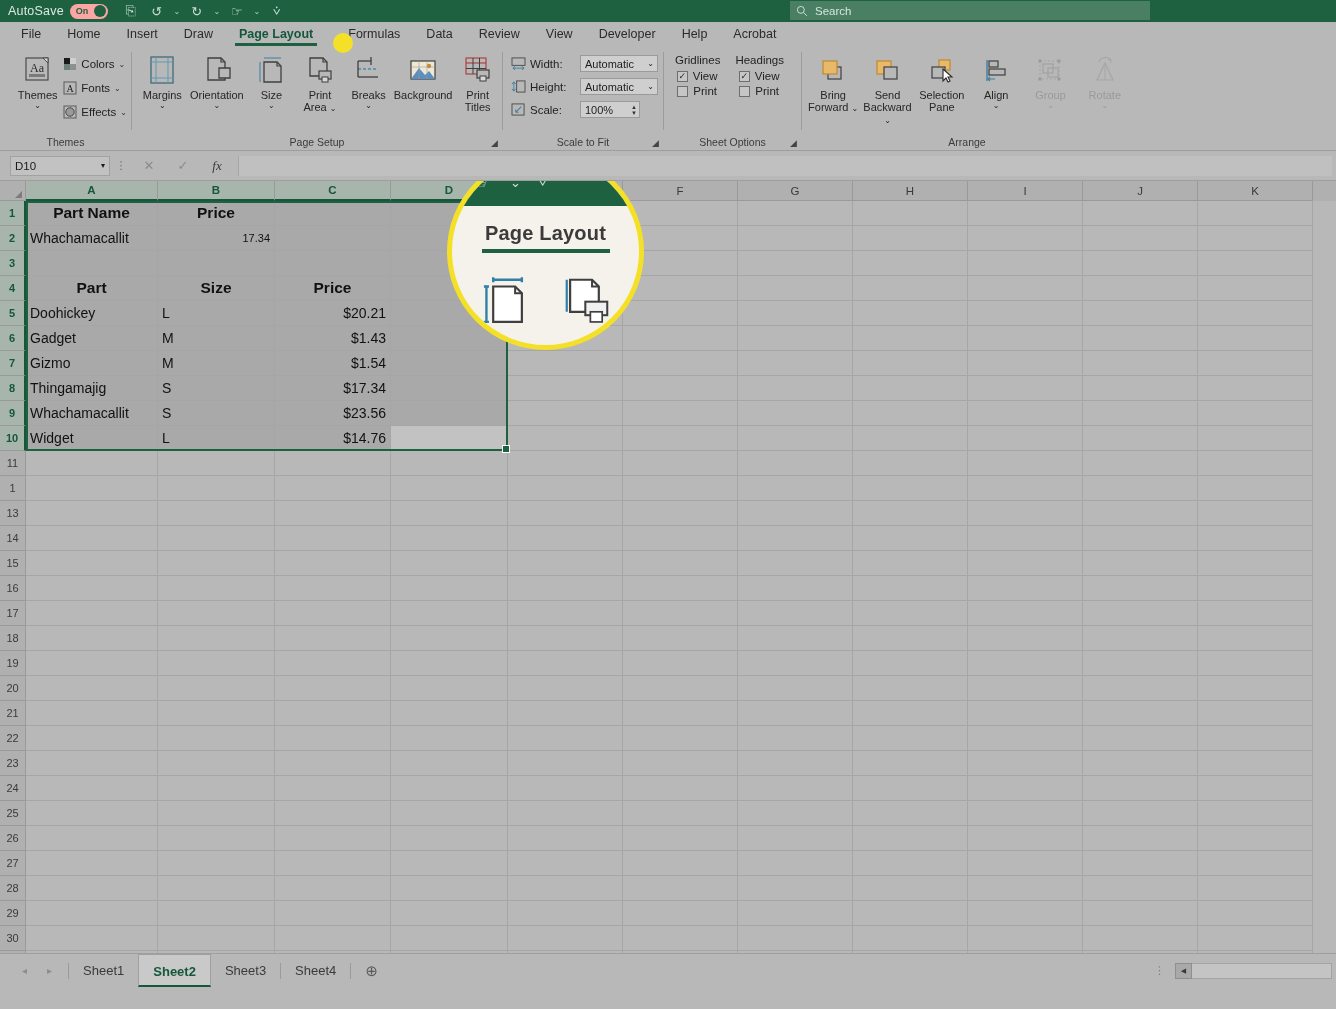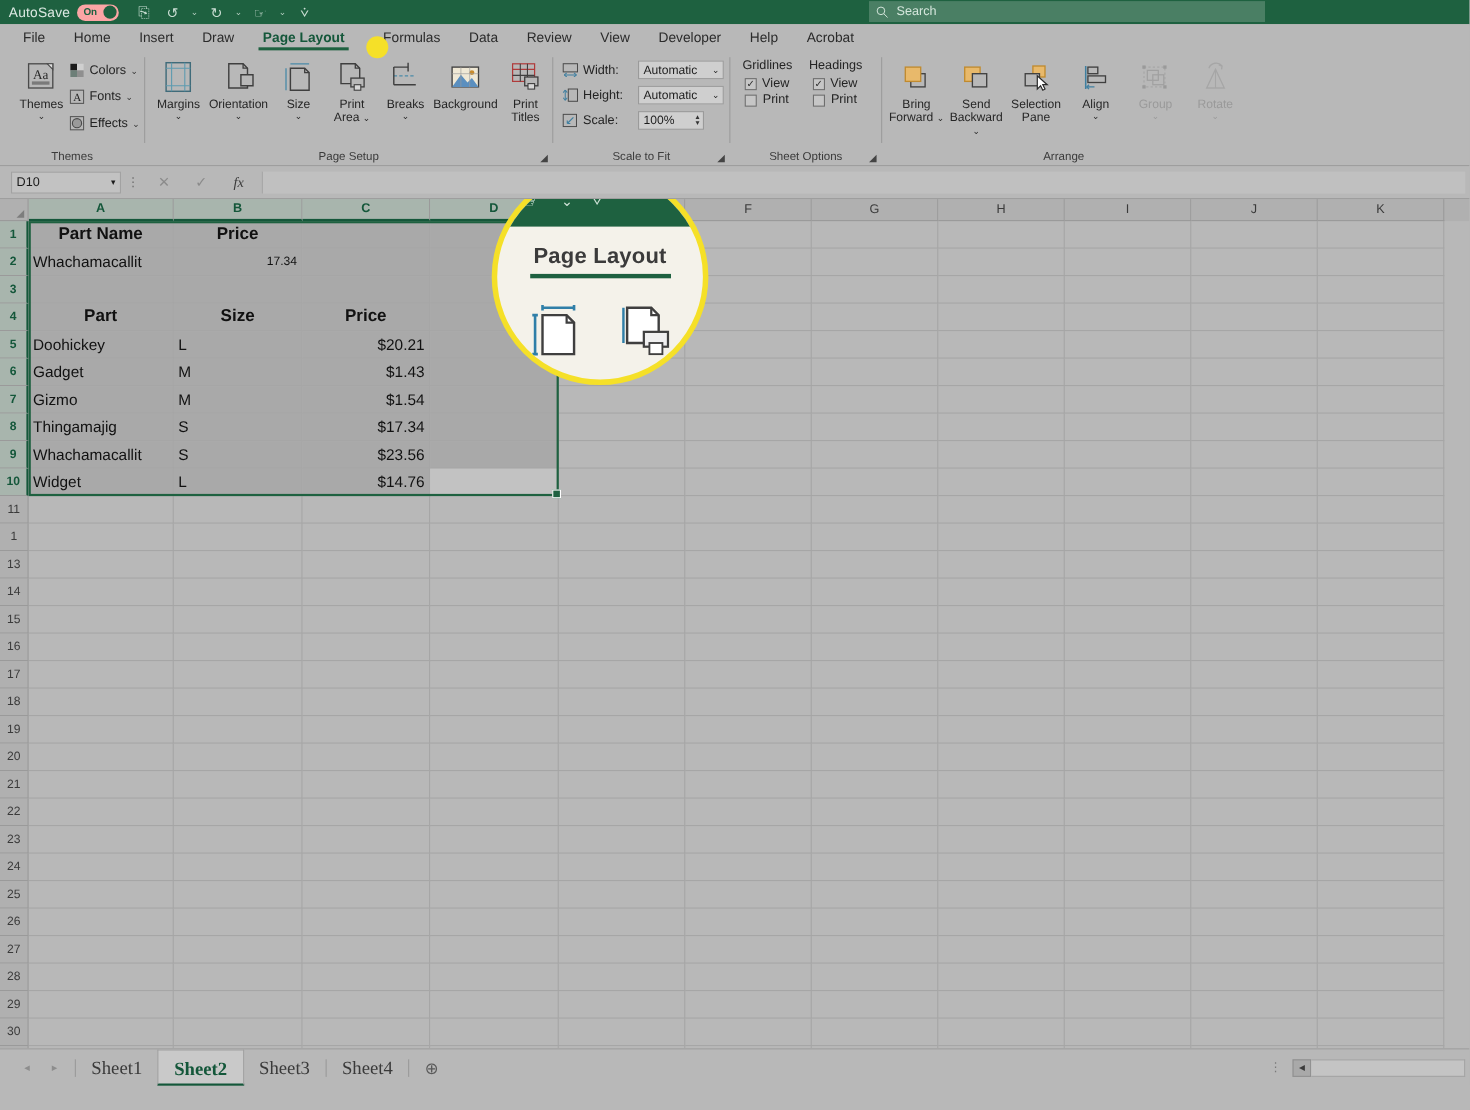--- a/index.html
+++ b/index.html
@@ -200,21 +200,21 @@
   .mag-icons { display:flex; justify-content:center; gap:28px; margin-top:18px;}
 
   
   .sheetbar {
     height: 34px; background:#b8b8b8; display:flex; align-items:center;
     border-top:1px solid #9e9e9e; position:relative;
   }
   .navarrows { display:flex; gap:20px; padding: 0 16px 0 22px; color:#8d8d8d; font-size:10px;}
   .tabsep { width:1px; height:16px; background:#9a9a9a; }
   .stab {
-    padding: 0 14px; height:33px; line-height:33px; font-size:17px; color:#3a3a3a;font-family:Liberation Serif, serif;
+    padding: 0 14px; height:33px; line-height:33px; font-size:13px; color:#3a3a3a;
   }
   .stab.active {
     background:#c9c9c9; color:#14573a; font-weight:bold; border-top:1px solid #a0a0a0;
     border-left:1px solid #a0a0a0; border-right:1px solid #a0a0a0;
     border-bottom:2px solid #14573a;
   }
   .addsheet { margin-left:14px; font-size:15px; color:#5a5a5a; }
   .statusright { position:absolute; right:0; display:flex; align-items:center; height:34px; gap:0;}
   .sr-dots { font-size:11px; color:#7a7a7a; padding:0 10px;}
   .hscroll { display:flex; align-items:center; margin-right:4px;}

